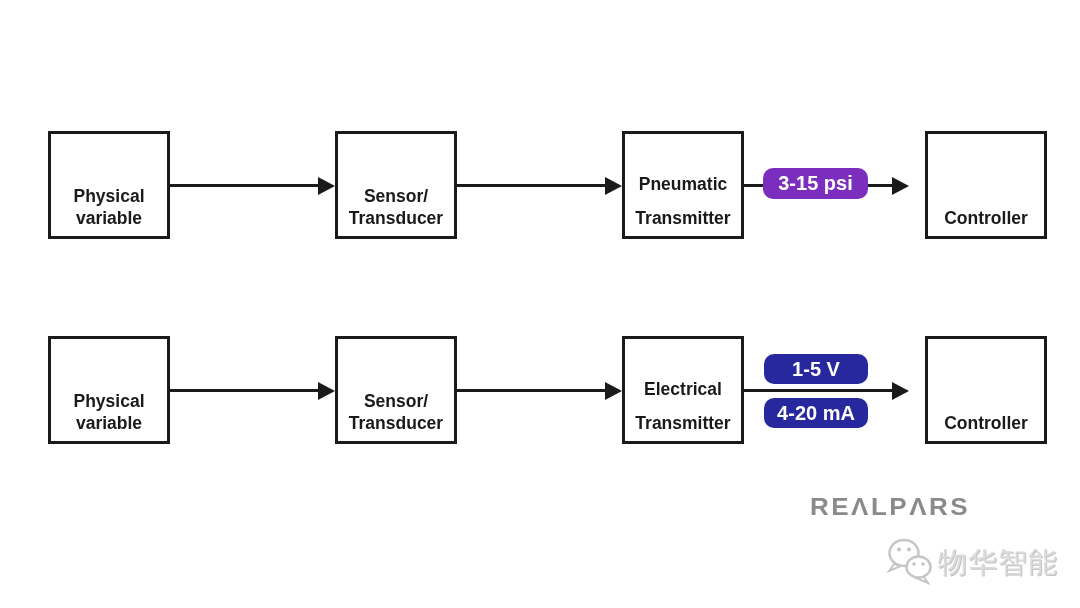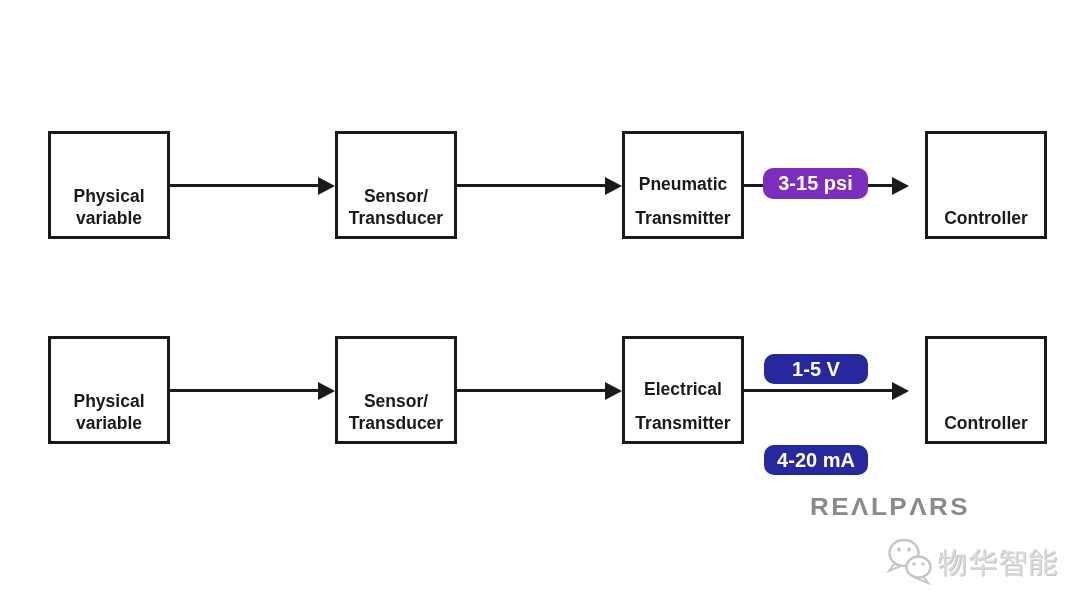--- a/index.html
+++ b/index.html
@@ -76,21 +76,21 @@
     justify-content: center;
     border-radius: 10px;
     color: #ffffff;
     font-size: 20px;
     font-weight: 700;
     white-space: nowrap;
     z-index: 3;
   }
   .sig-psi { left: 763px; top: 168px; width: 105px; height: 31px; background: #7b2ebe; }
   .sig-v   { left: 764px; top: 354px; width: 104px; height: 30px; background: #28289e; }
-  .sig-ma  { left: 764px; top: 398px; width: 104px; height: 30px; background: #28289e; margin-top: 47px; }
+  .sig-ma  { left: 764px; top: 398px; width: 104px; height: 30px; background: #28289e; }
   
   .logo {
     position: absolute;
     left: 810px;
     top: 492px;
     width: 190px;
     font-size: 26px;
     font-weight: 700;
     letter-spacing: 2.5px;
     color: #8a8a8a;

